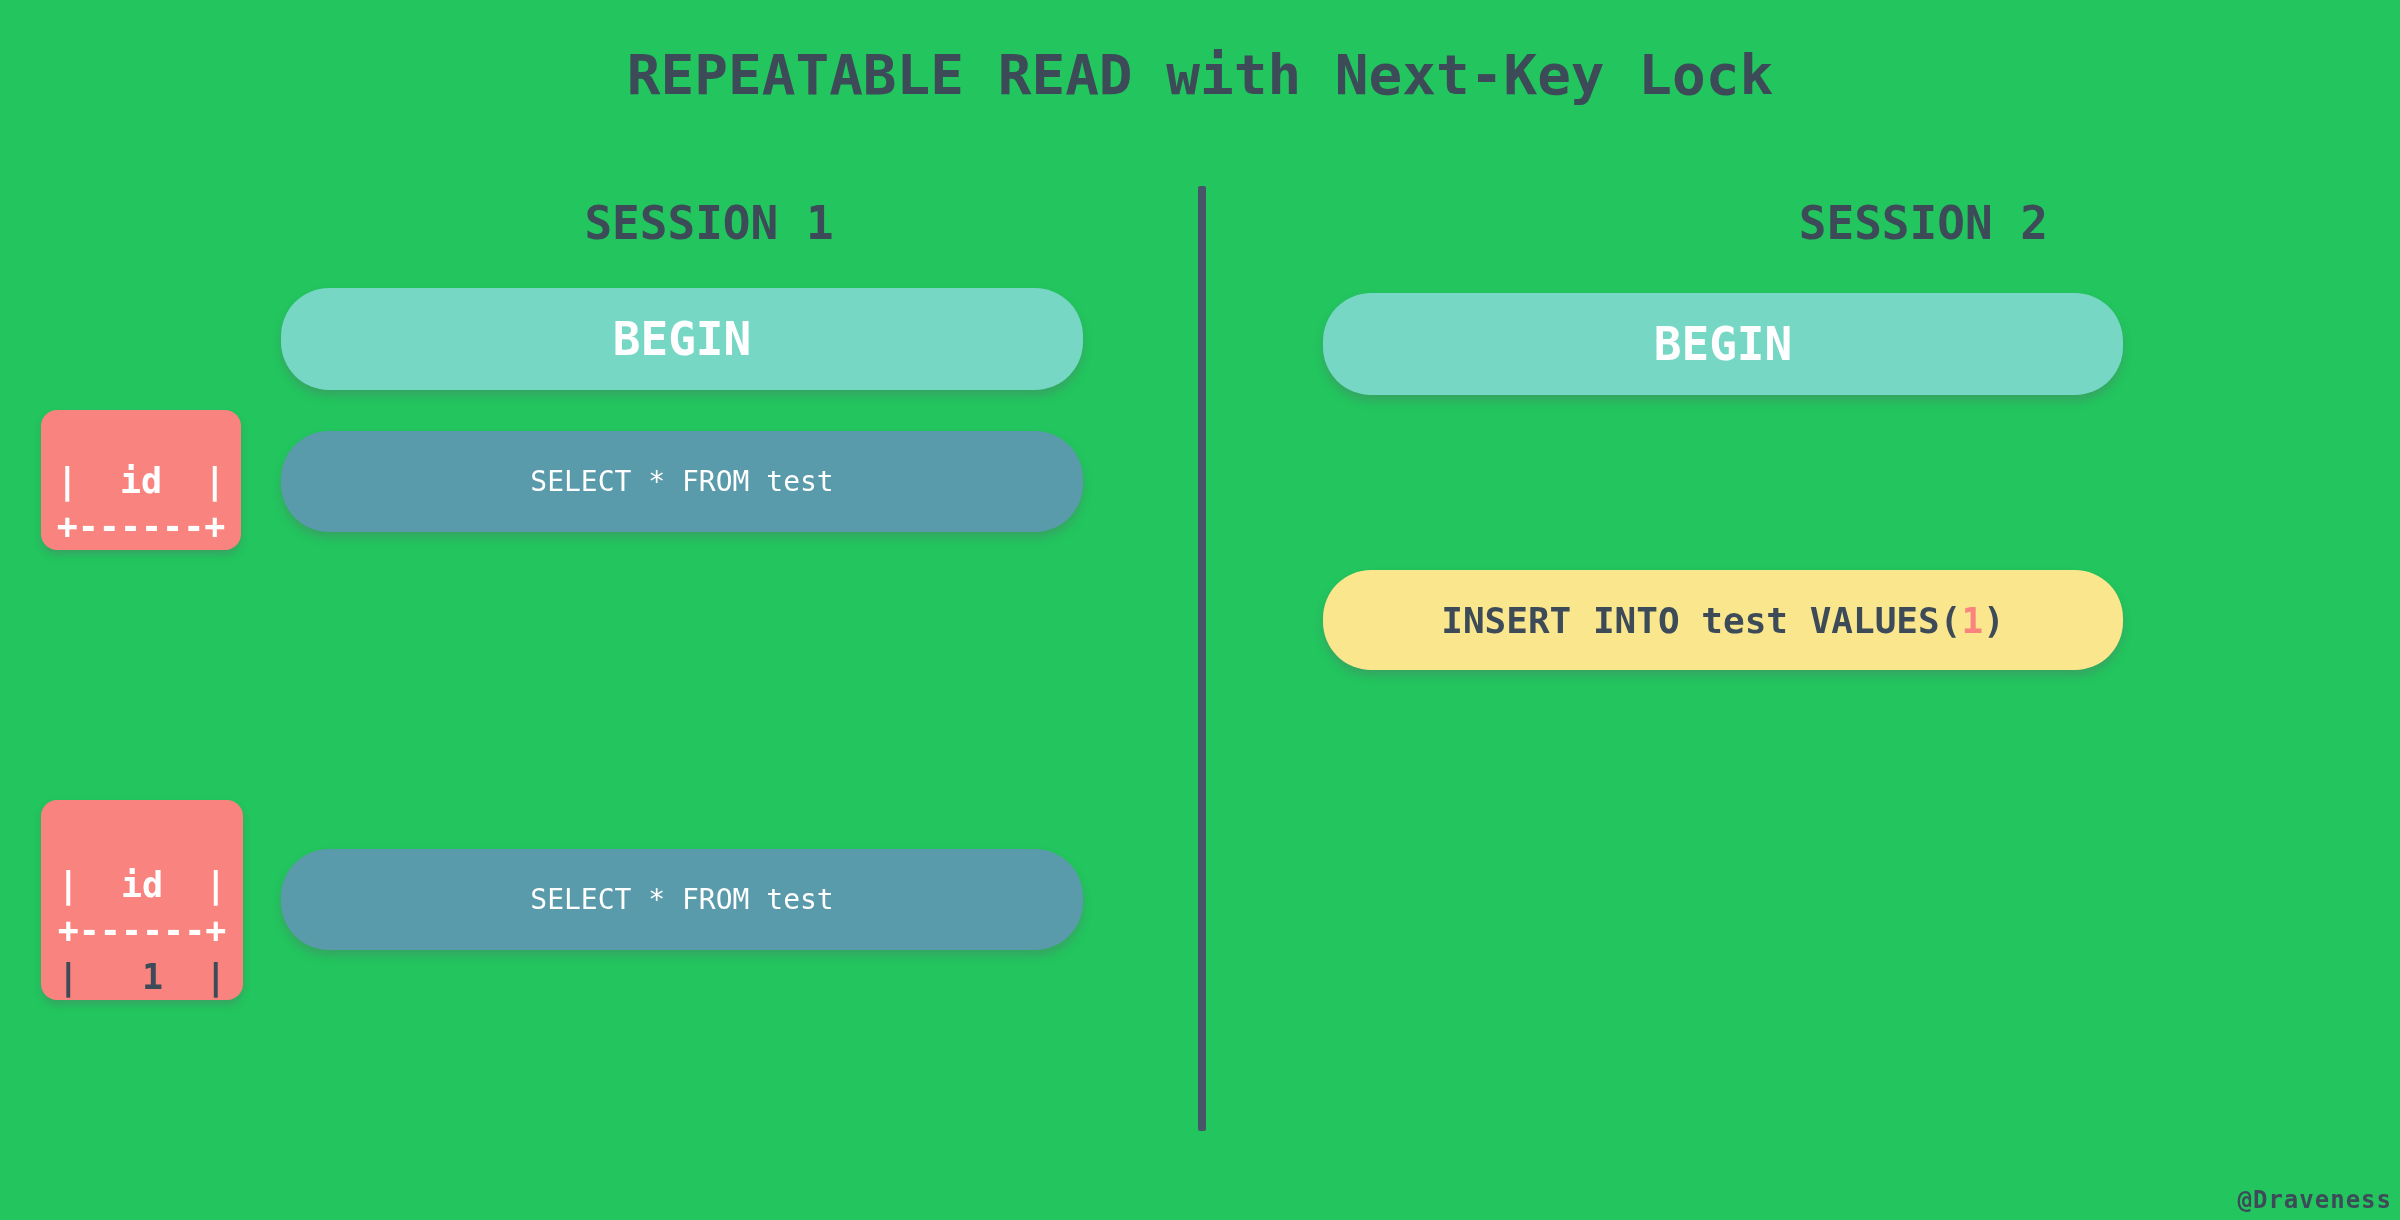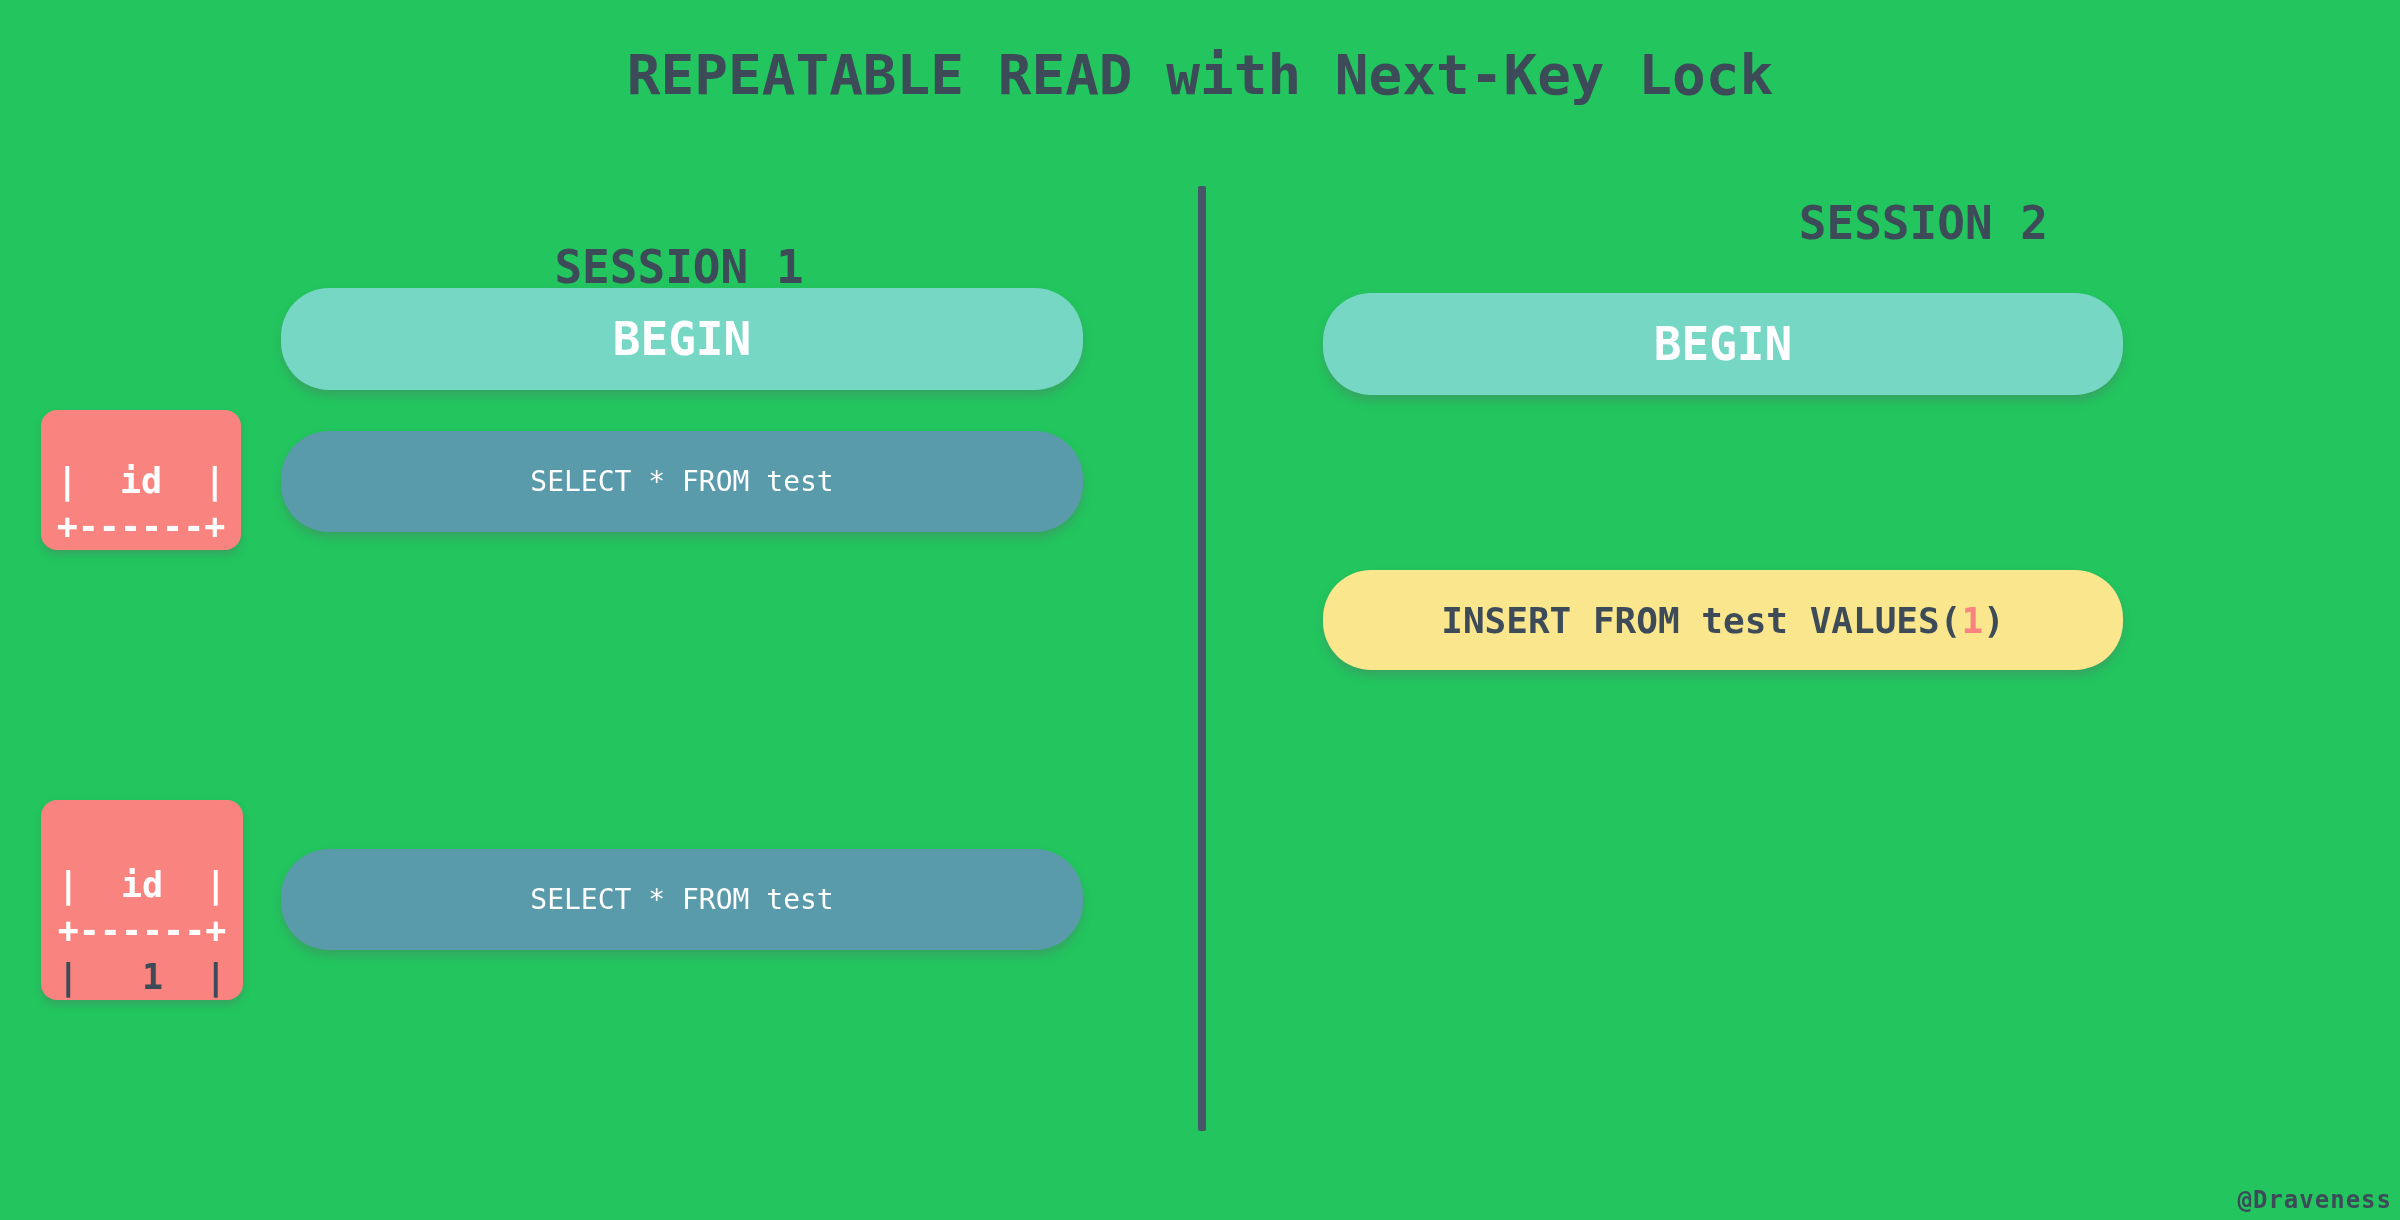--- a/index.html
+++ b/index.html
@@ -28,21 +28,21 @@
   .session-label {
     position: absolute;
     top: 196px;
     width: 500px;
     text-align: center;
     font-size: 46px;
     font-weight: bold;
     color: #3d4b59;
     white-space: pre;
   }
-  .session-label.s1 { left: 429px; margin-top: 44px; }
+  .session-label.s1 { left: 459px; }
   .session-label.s2 { left: 1548px; text-align: right; }
 
   .divider {
     position: absolute;
     left: 1198px;
     top: 186px;
     width: 8px;
     height: 945px;
     background: #475569;
     border-radius: 2px;
@@ -158,19 +158,19 @@
     <div class="row">|  id  |</div>
     <div class="row">+------+</div>
     <div class="row dark">|   1  |</div>
   </div>
 
   <div class="pill teal s2-begin">
     <span class="big-label">BEGIN</span>
   </div>
 
   <div class="pill yellow s2-insert">
-    <span class="sql-dark"><span>INSERT FROM test VALUES(</span><span class="hl">1</span><span>)</span></span>
+    <span class="sql-dark"><span>INSERT INTO test VALUES(</span><span class="hl">1</span><span>)</span></span>
   </div>
 
 
   <div class="credit">@Draveness</div>
 
 </div>
 
 </body></html>

